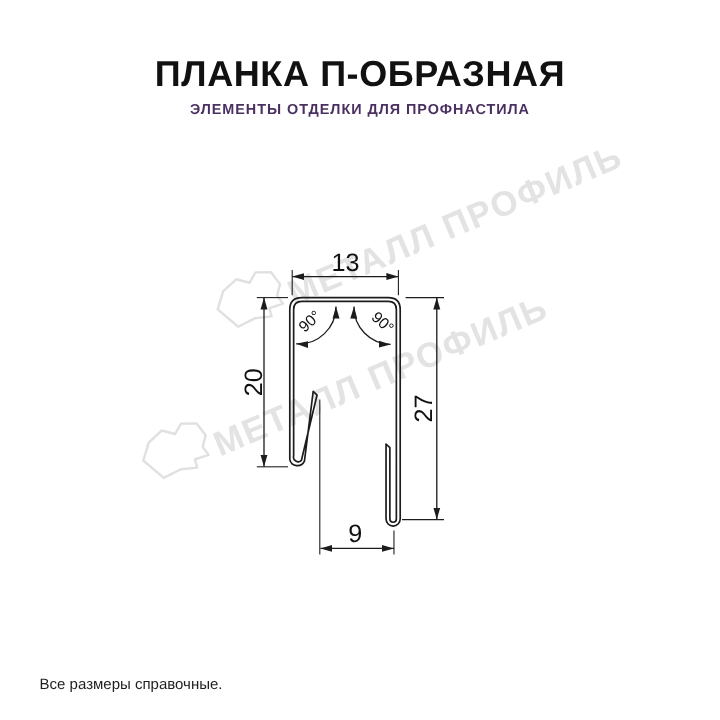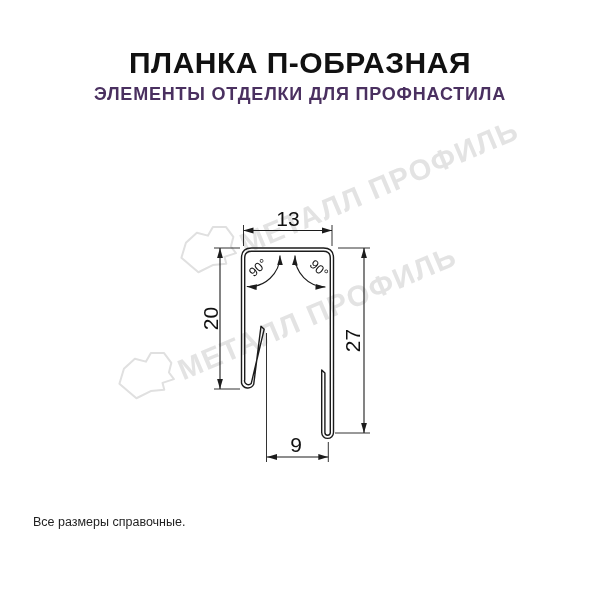--- a/index.html
+++ b/index.html
@@ -7,40 +7,40 @@
     width:600px;height:600px;background:#ffffff;overflow:hidden;
     font-family:"Liberation Sans", sans-serif;position:relative;
   }
   .page{position:absolute;inset:0;padding-left:18px;}
   header{position:absolute;top:48px;left:0;width:600px;text-align:center;}
   .title-line{
     font-size:30px;font-weight:bold;color:#111111;line-height:29px;
     letter-spacing:0.5px;
   }
   .subtitle{
-    margin-top:7px;font-size:18px;font-weight:bold;color:#4a3060;
+    margin-top:7px;font-size:12px;font-weight:bold;color:#4a3060;
     letter-spacing:0.8px;
   }
   svg.drawing{position:absolute;left:0;top:0;width:600px;height:600px;}
   .wm-text{
     font-family:"Liberation Sans", sans-serif;font-size:29px;font-weight:bold;
     fill:#e3e3e3;letter-spacing:1.5px;
   }
   .wm-cloud{fill:none;stroke:#e0e0e0;stroke-width:2;stroke-linejoin:round;}
   .profile{fill:none;stroke:#1c1c1c;stroke-width:1.4;stroke-linejoin:round;}
   .dim{stroke:#1c1c1c;stroke-width:1.1;fill:none;}
   .ext{stroke:#1c1c1c;stroke-width:0.9;fill:none;}
   .dim-text{
     font-family:"Liberation Sans", sans-serif;font-size:21px;fill:#111111;
   }
   .angle-text{
     font-family:"Liberation Sans", sans-serif;font-size:13px;fill:#111111;
   }
   footer{
-    position:absolute;left:33px;top:514px;font-size:12.5px;color:#1f1f1f;
+    position:absolute;left:33px;top:562px;font-size:12.5px;color:#1f1f1f;
     line-height:16px;
   }
 </style>
 </head>
 <body>
 
 <div class="page">
 
   <header>
     <div class="title-line">ПЛАНКА П-ОБРАЗНАЯ</div>

